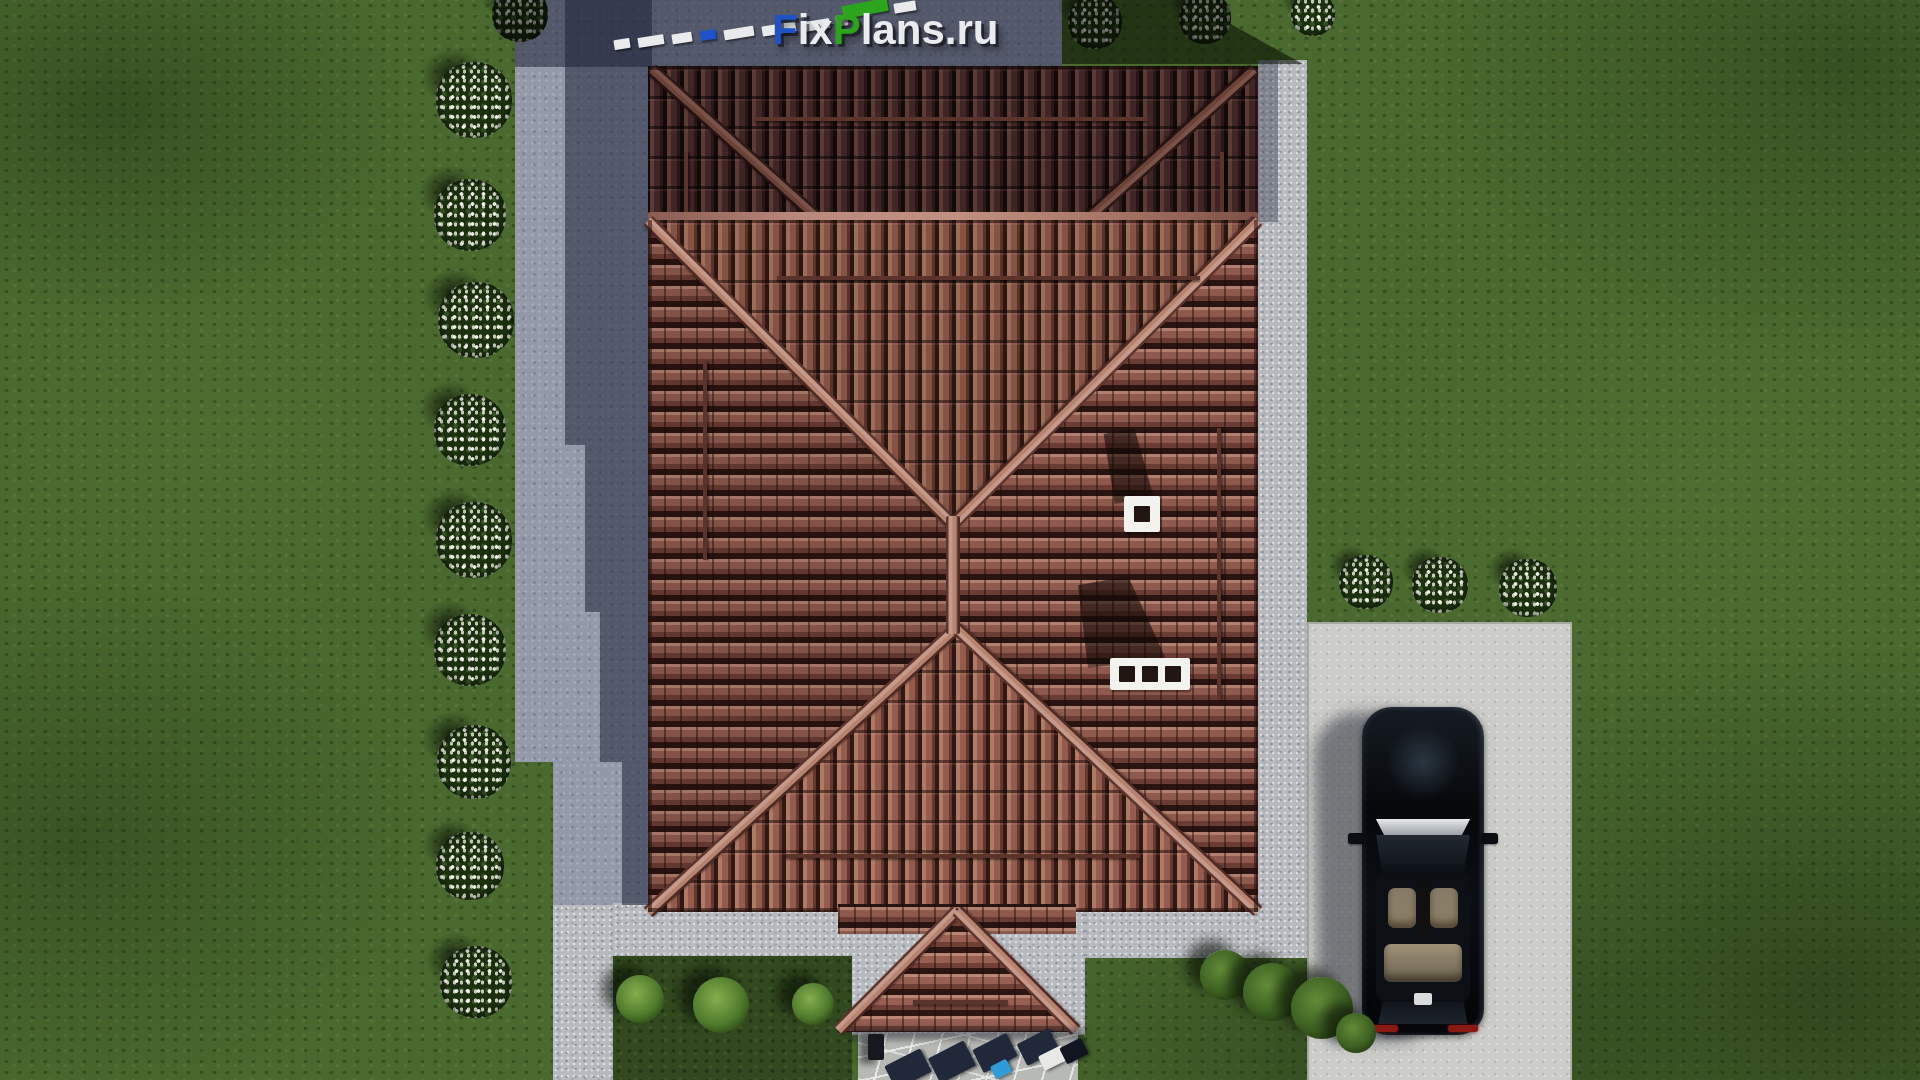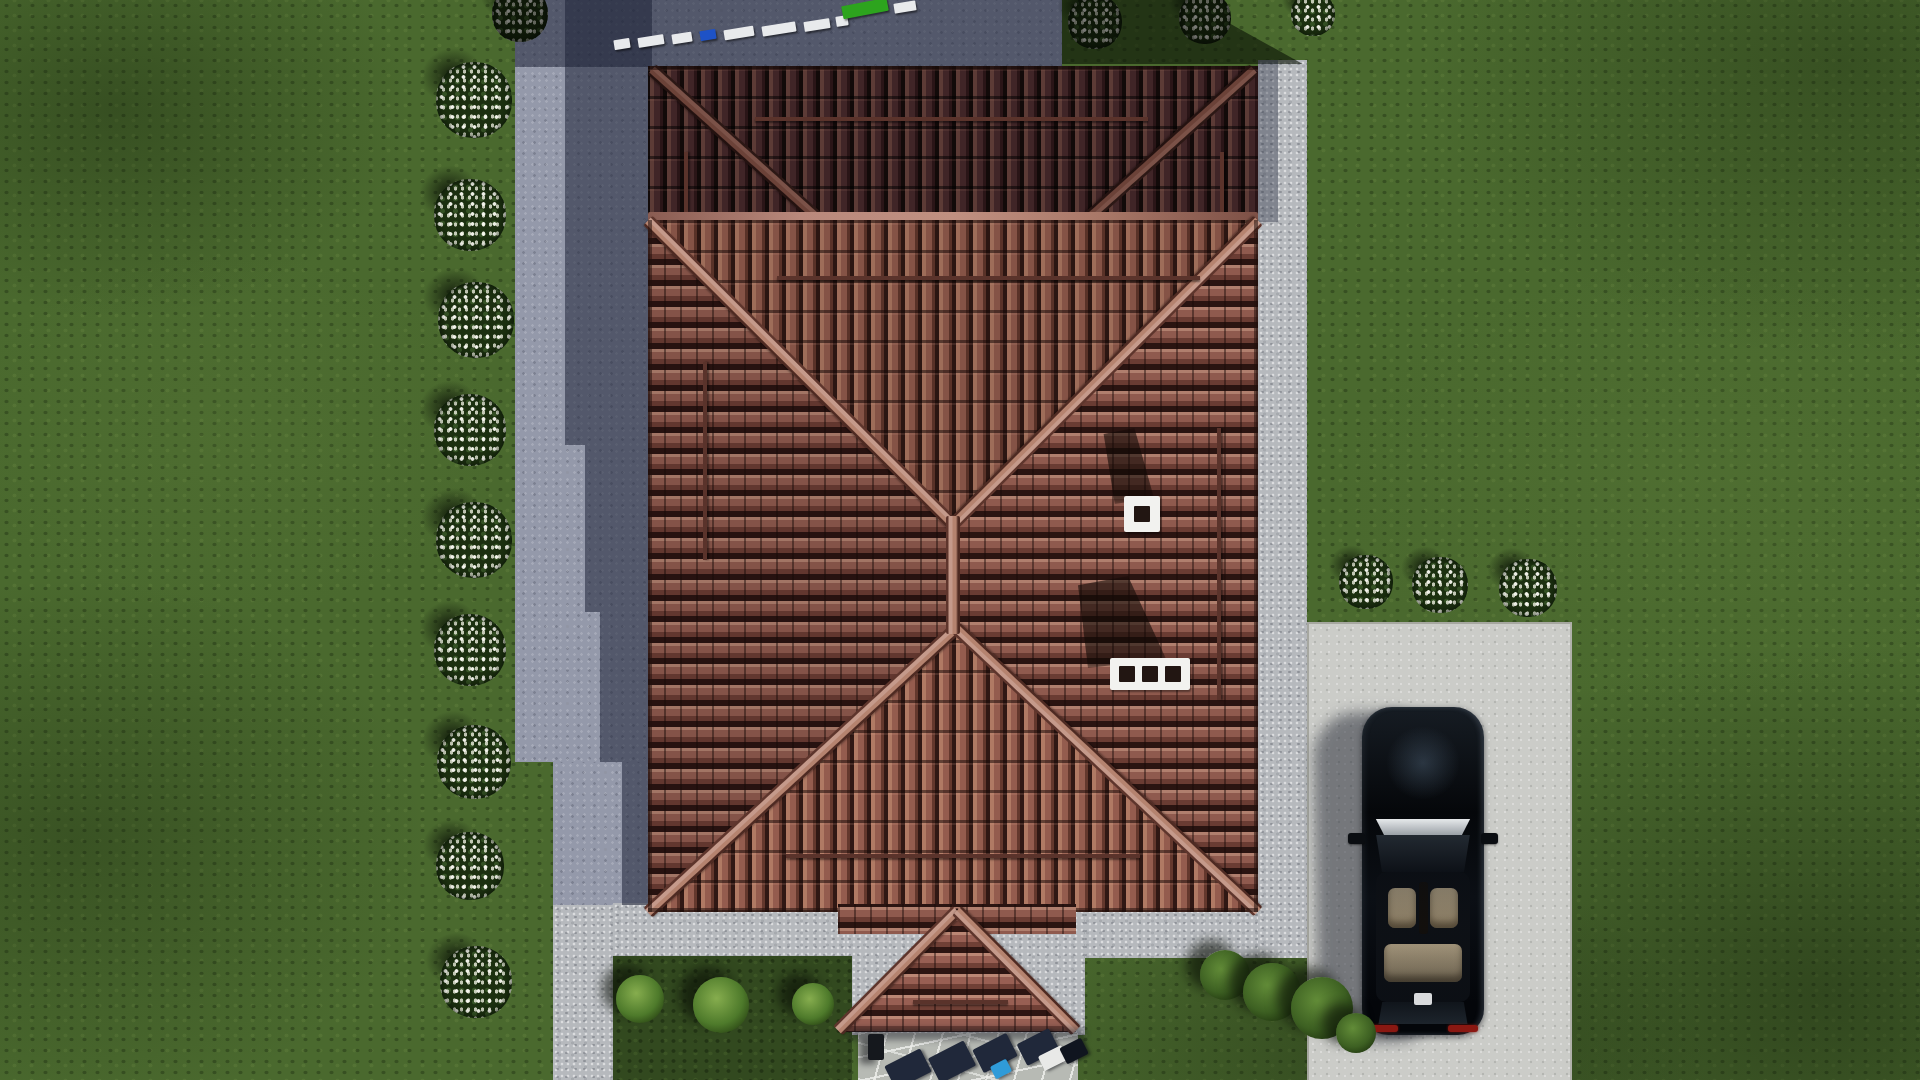--- a/index.html
+++ b/index.html
@@ -320,14 +320,17 @@
     <div class="dash" style="left:638px;top:36px;width:26px"></div>
     <div class="dash" style="left:672px;top:33px;width:20px"></div>
     <div class="dash blue" style="left:700px;top:30px;width:16px"></div>
     <div class="dash" style="left:724px;top:28px;width:30px"></div>
     <div class="dash" style="left:762px;top:24px;width:34px"></div>
     <div class="dash" style="left:804px;top:20px;width:26px"></div>
     <div class="dash" style="left:836px;top:16px;width:12px"></div>
     <div class="dash green" style="left:842px;top:2px;width:46px"></div>
     <div class="dash" style="left:894px;top:2px;width:22px"></div>
   </div>
+  <div class="logo">
+    <span class="lg-f">F</span><span class="lg-ix">ix</span><span class="lg-p">P</span><span class="lg-rest">lans.ru</span>
+  </div>
 
 </div>
 
 </body></html>

